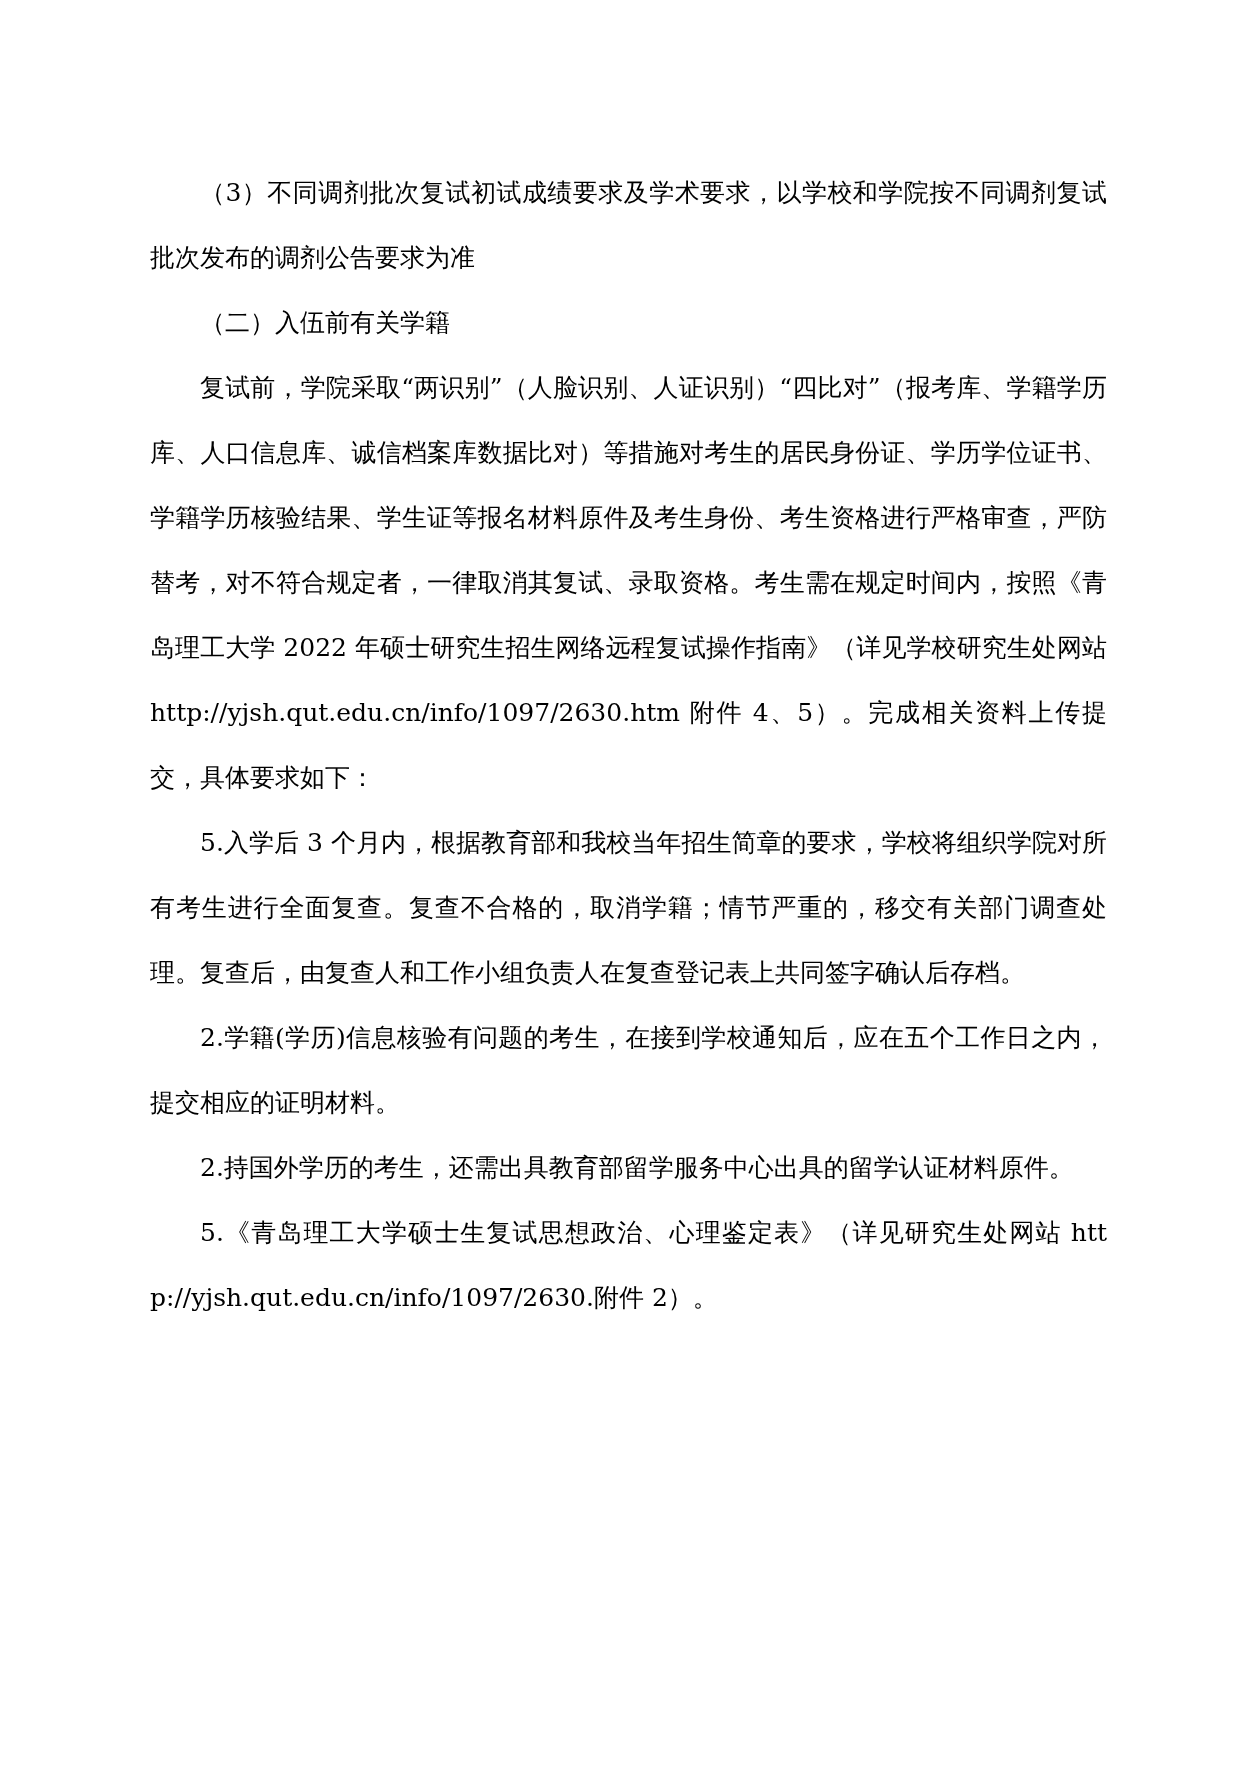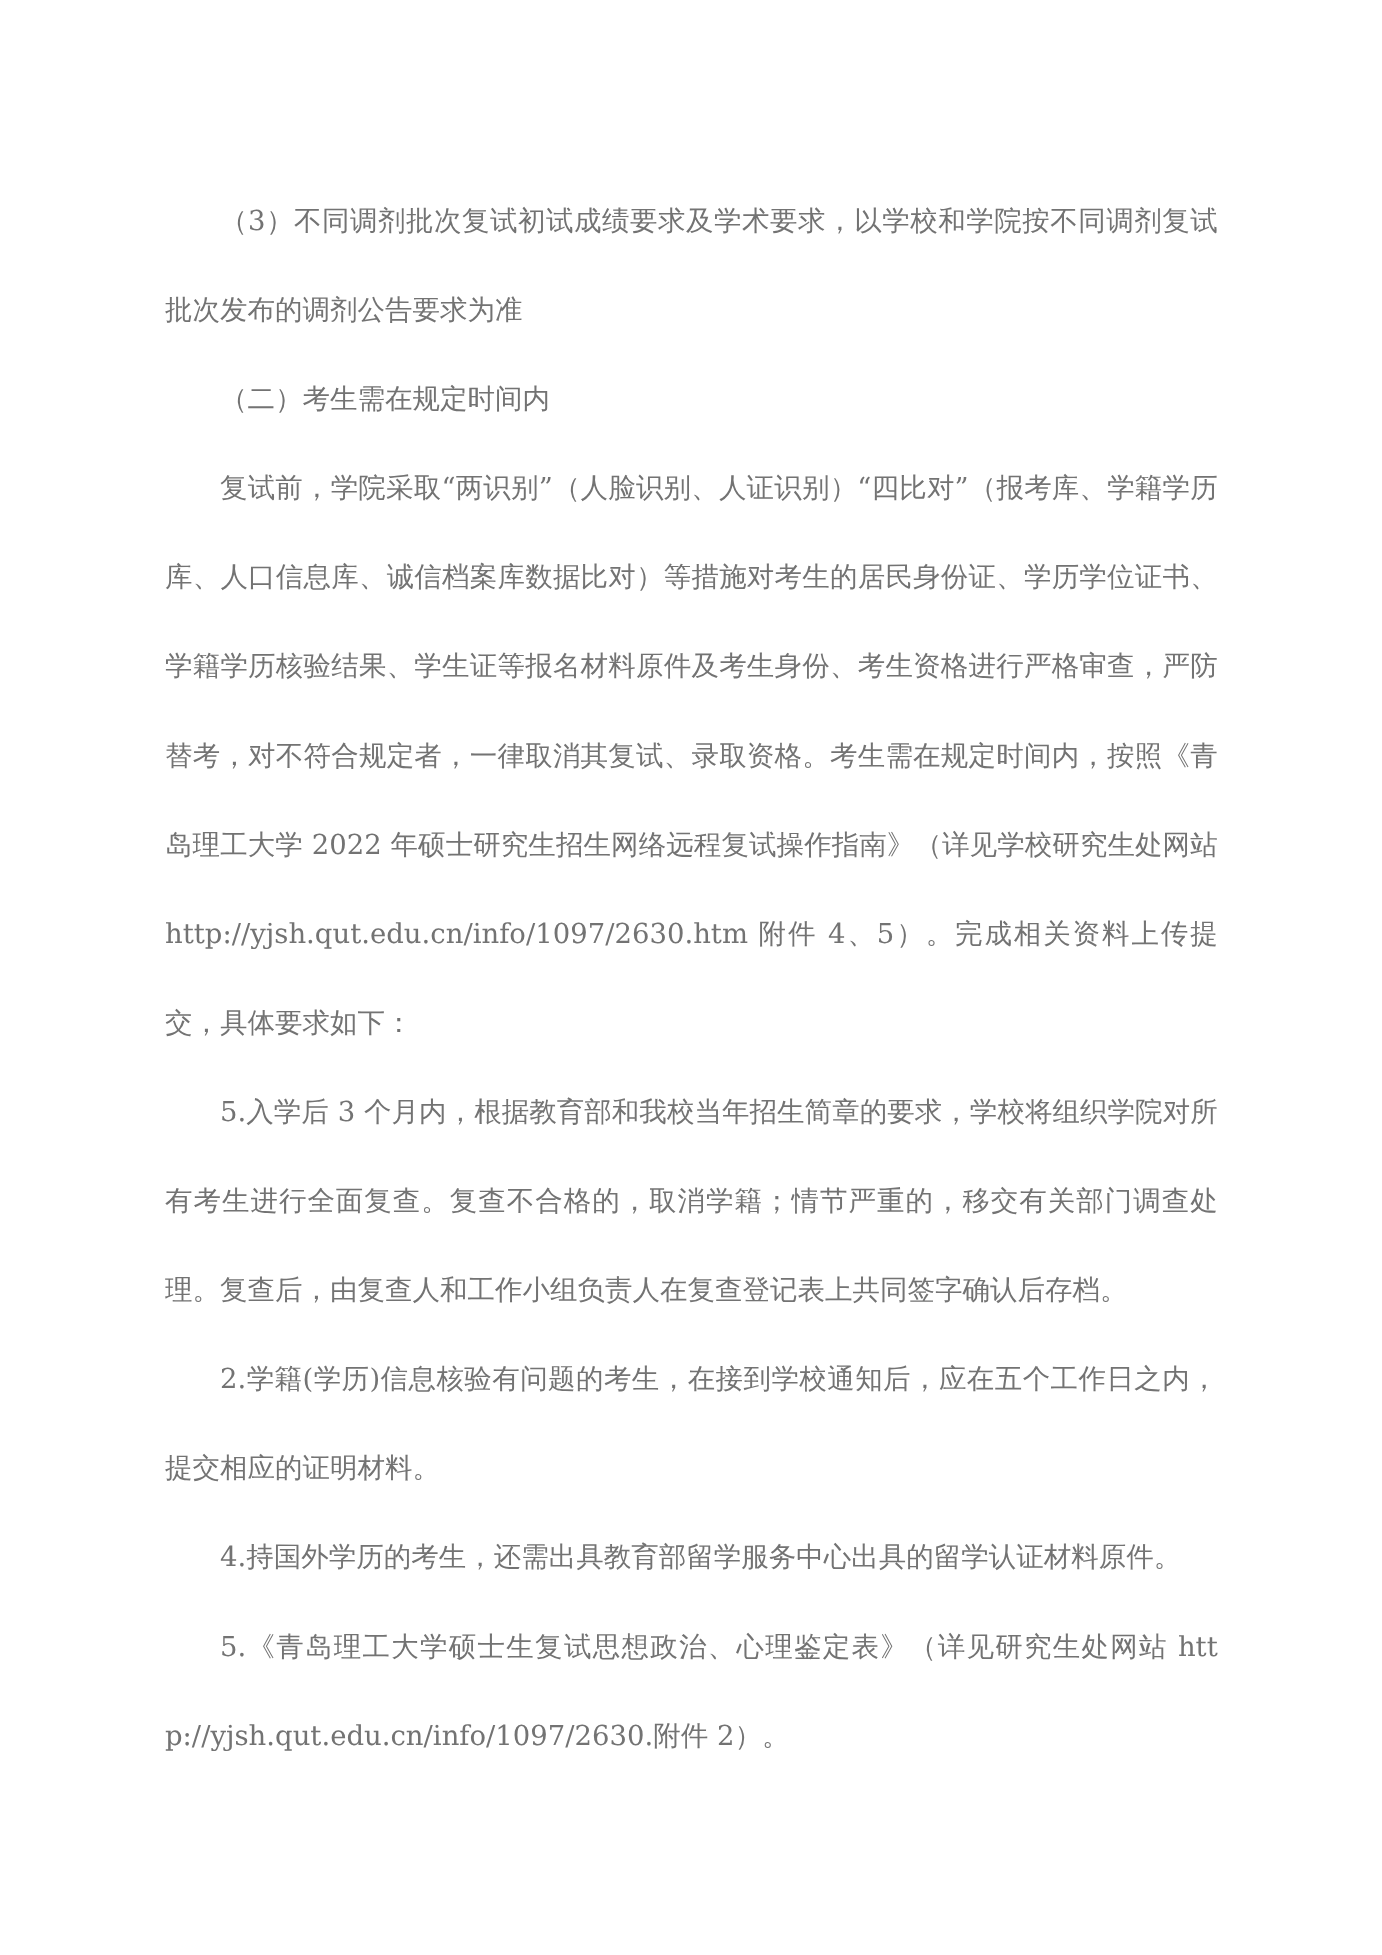--- a/index.html
+++ b/index.html
@@ -17,35 +17,35 @@
     overflow: hidden;
   }
   .doc-body {
     width: 100%;
   }
   .para {
     margin: 0;
     padding: 0;
     font-family: "DejaVu Serif", "Liberation Serif", serif;
     font-size: 25px;
-    line-height: 81px;
-    color: #737373;
+    line-height: 65px;
+    color: #000000;
     text-align: justify;
     text-justify: inter-ideograph;
     text-indent: 2em;
     word-break: break-all;
     overflow-wrap: break-word;
   }
 </style>
 </head>
 <body>
 
 <div class="page">
   <div class="doc-body">
     <p class="para">（3）不同调剂批次复试初试成绩要求及学术要求，以学校和学院按不同调剂复试批次发布的调剂公告要求为准</p>
-    <p class="para">（二）考生需在规定时间内</p>
+    <p class="para">（二）入伍前有关学籍</p>
     <p class="para">复试前，学院采取“两识别”（人脸识别、人证识别）“四比对”（报考库、学籍学历库、人口信息库、诚信档案库数据比对）等措施对考生的居民身份证、学历学位证书、学籍学历核验结果、学生证等报名材料原件及考生身份、考生资格进行严格审查，严防替考，对不符合规定者，一律取消其复试、录取资格。考生需在规定时间内，按照《青岛理工大学 2022 年硕士研究生招生网络远程复试操作指南》（详见学校研究生处网站 http://yjsh.qut.edu.cn/info/1097/2630.htm 附件 4、5）。完成相关资料上传提交，具体要求如下：</p>
     <p class="para">5.入学后 3 个月内，根据教育部和我校当年招生简章的要求，学校将组织学院对所有考生进行全面复查。复查不合格的，取消学籍；情节严重的，移交有关部门调查处理。复查后，由复查人和工作小组负责人在复查登记表上共同签字确认后存档。</p>
     <p class="para">2.学籍(学历)信息核验有问题的考生，在接到学校通知后，应在五个工作日之内，提交相应的证明材料。</p>
-    <p class="para">4.持国外学历的考生，还需出具教育部留学服务中心出具的留学认证材料原件。</p>
+    <p class="para">2.持国外学历的考生，还需出具教育部留学服务中心出具的留学认证材料原件。</p>
     <p class="para">5.《青岛理工大学硕士生复试思想政治、心理鉴定表》（详见研究生处网站 http://yjsh.qut.edu.cn/info/1097/2630.附件 2）。</p>
   </div>
 </div>
 
 </body></html>

